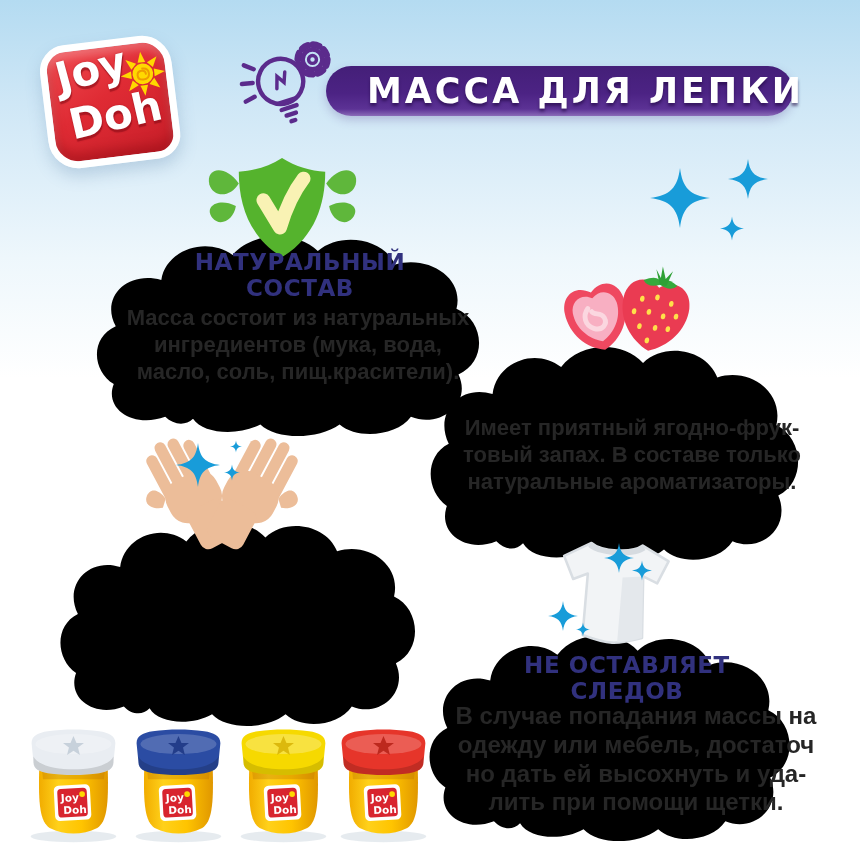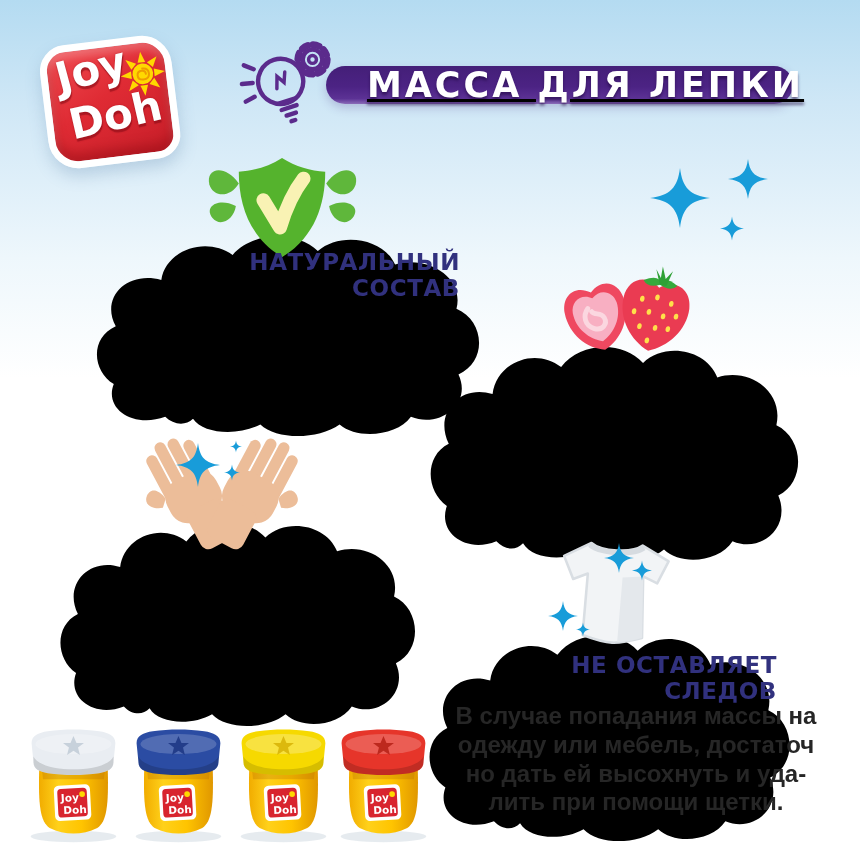--- a/index.html
+++ b/index.html
@@ -19,36 +19,36 @@
   }
   .logo-joy{position:absolute;left:8px;top:-4px;font-size:42px;font-weight:bold;color:#fff;
     font-family:"DejaVu Sans",sans-serif;transform:rotate(-8deg);
     text-shadow:0 3px 1px rgba(130,10,20,.55), 0 0 2px rgba(130,10,20,.4);}
   .logo-doh{position:absolute;left:16px;top:44px;font-size:42px;font-weight:bold;color:#fff;
     font-family:"DejaVu Sans",sans-serif;transform:rotate(-6deg);
     text-shadow:0 3px 1px rgba(130,10,20,.55), 0 0 2px rgba(130,10,20,.4);}
   .logo-sun{position:absolute;right:0px;top:8px;width:46px;height:46px;}
   
   .banner{
-    position:absolute;left:326px;top:66px;width:467px;height:38px;border-radius:27px;
+    position:absolute;left:326px;top:66px;width:467px;height:50px;border-radius:27px;
     background:linear-gradient(180deg,#441f78 0%,#4c2384 55%,#5c3295 86%,#8a6cb8 100%);
     box-shadow:0 4px 10px rgba(80,60,140,.25);
-    display:flex;align-items:center;justify-content:center;text-decoration:underline;
+    display:flex;align-items:center;justify-content:center;
   }
   .banner-title{
     padding-left:52px;color:#ffffff;font-size:35px;font-weight:bold;letter-spacing:3px;
     font-family:"DejaVu Sans",sans-serif;text-shadow:0 3px 3px rgba(30,5,60,.55);white-space:nowrap;
   }
   
   .cloud{position:absolute;}
   .cloud svg{display:block;width:100%;height:100%;}
   
   .feature-title{
     position:absolute;color:#31317e;font-weight:bold;font-size:23px;line-height:1.14;
-    text-align:right;white-space:pre-line;letter-spacing:.6px;font-family:"DejaVu Sans",sans-serif;
+    text-align:center;white-space:pre-line;letter-spacing:.6px;font-family:"DejaVu Sans",sans-serif;
   }
   .feature-body{
     position:absolute;color:#262626;font-weight:bold;font-size:22px;line-height:1.23;
     text-align:center;white-space:pre-line;font-family:"Liberation Sans",sans-serif;
   }
   .feature-body.small{font-size:24px;line-height:1.2;}
   
   .pot{position:absolute;width:100px;height:118px;}
   .pot svg{display:block;width:100%;height:100%;}
   .pot text{font-family:"DejaVu Sans",sans-serif;}
@@ -248,21 +248,27 @@
     </svg>
   <svg class="abs" style="left:548px;top:600px;width:30px;height:32px;" viewBox="0 0 100 100">
       <use href="#sparkle-path" fill="#189cd9"></use>
     </svg>
   <svg class="abs" style="left:576px;top:622px;width:14px;height:15px;" viewBox="0 0 100 100">
       <use href="#sparkle-path" fill="#189cd9"></use>
     </svg>
 
   <div class="feature-title" style="left:140px;top:249px;width:320px;">НАТУРАЛЬНЫЙ
 СОСТАВ</div>
-
+  <div class="feature-body" style="left:100px;top:304px;width:396px;">Масса состоит из натуральных
+ингредиентов (мука, вода,
+масло, соль, пищ.красители).</div>
+
+  <div class="feature-body" style="left:440px;top:414px;width:384px;">Имеет приятный ягодно-фрук-
+товый запах. В составе только
+натуральные ароматизаторы.</div>
 
 
   <div class="feature-title" style="left:477px;top:652px;width:300px;">НЕ ОСТАВЛЯЕТ
 СЛЕДОВ</div>
   <div class="feature-body small" style="left:441px;top:702px;width:390px;">В случае попадания массы на
 одежду или мебель, достаточ
 но дать ей высохнуть и уда-
 лить при помощи щетки.</div>
 
   <div class="pot" style="left:23px;top:727px;">

